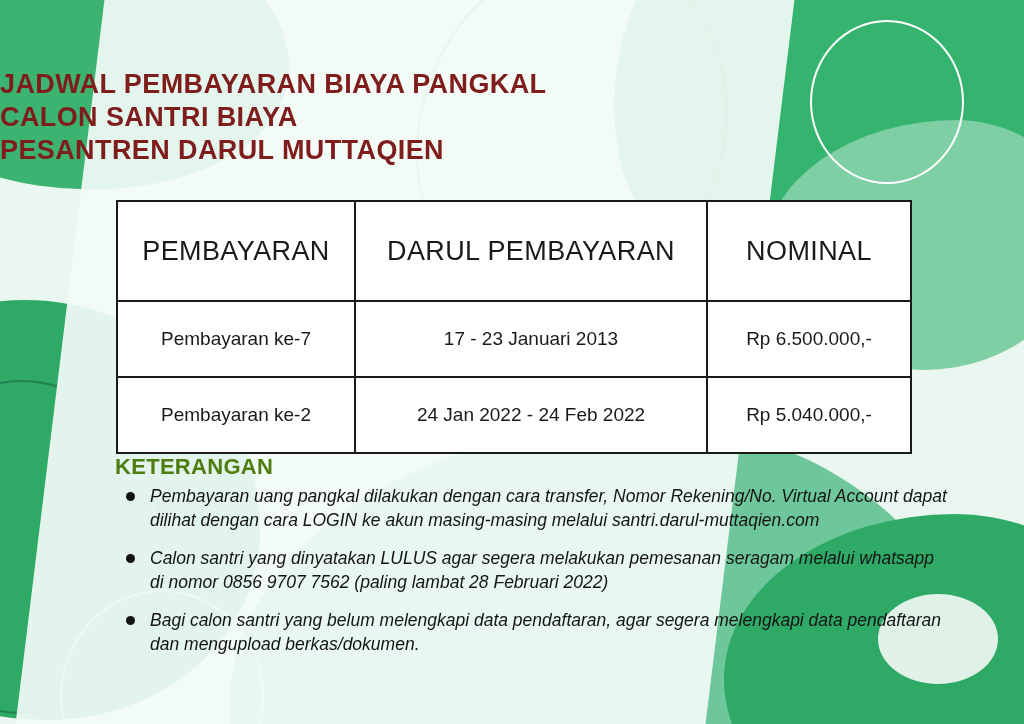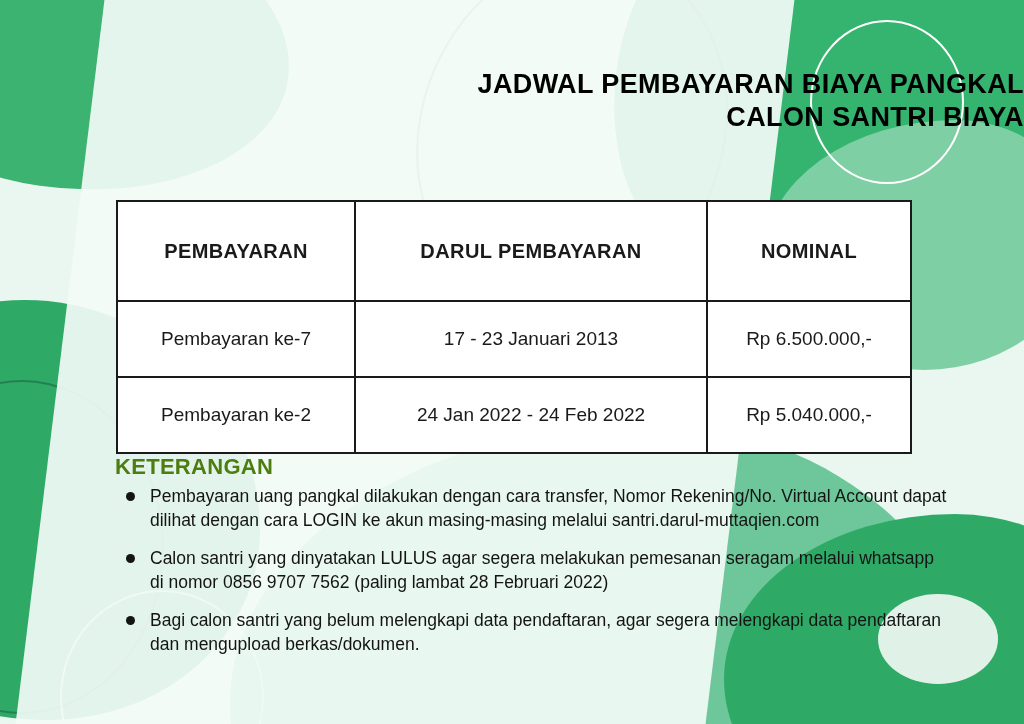--- a/index.html
+++ b/index.html
@@ -114,22 +114,22 @@
     z-index: 5;
     width: 1024px;
     height: 724px;
   }
 
   .title {
     position: absolute;
     top: 68px;
     left: 0;
     right: 0;
-    text-align: right;
-    color: #000000;
+    text-align: left;
+    color: #7f1d1d;
     font-weight: bold;
     font-size: 27px;
     line-height: 33px;
     letter-spacing: .4px;
   }
   .title .line { display: block; }
 
   table.schedule {
     position: absolute;
     top: 200px;
@@ -139,22 +139,22 @@
     background: #ffffff;
     table-layout: fixed;
   }
   table.schedule th,
   table.schedule td {
     border: 2px solid #1a1a1a;
     text-align: center;
     color: #1a1a1a;
   }
   table.schedule th {
-    font-size: 20px;
-    font-weight: bold;
+    font-size: 27px;
+    font-weight: normal;
     height: 96px;
     letter-spacing: .4px;
   }
   table.schedule td {
     font-size: 19px;
     font-weight: normal;
     height: 72px;
   }
   .col-1 { width: 238px; }
   .col-2 { width: 352px; }
@@ -171,20 +171,21 @@
   }
 
   ul.notes {
     position: absolute;
     top: 484px;
     left: 118px;
     width: 830px;
     margin: 0;
     padding: 0;
     list-style: none;
+    font-style: italic;
   }
   ul.notes li {
     position: relative;
     padding-left: 32px;
     margin-bottom: 14px;
     font-size: 17.5px;
     line-height: 24px;
     color: #141414;
   }
   ul.notes li::before {
@@ -214,20 +215,21 @@
   <div class="swirl swirl-2"></div>
   <div class="swirl swirl-3"></div>
   <div class="swirl swirl-4"></div>
   <div class="white-wedge"></div>
 
   <div class="content">
 
     <div class="title">
       <span class="line">JADWAL PEMBAYARAN BIAYA PANGKAL</span>
       <span class="line">CALON SANTRI BIAYA</span>
+      <span class="line">PESANTREN DARUL MUTTAQIEN</span>
     </div>
 
     <table class="schedule">
       <colgroup>
         <col class="col-1">
         <col class="col-2">
         <col class="col-3">
       </colgroup>
       <thead>
         <tr>

